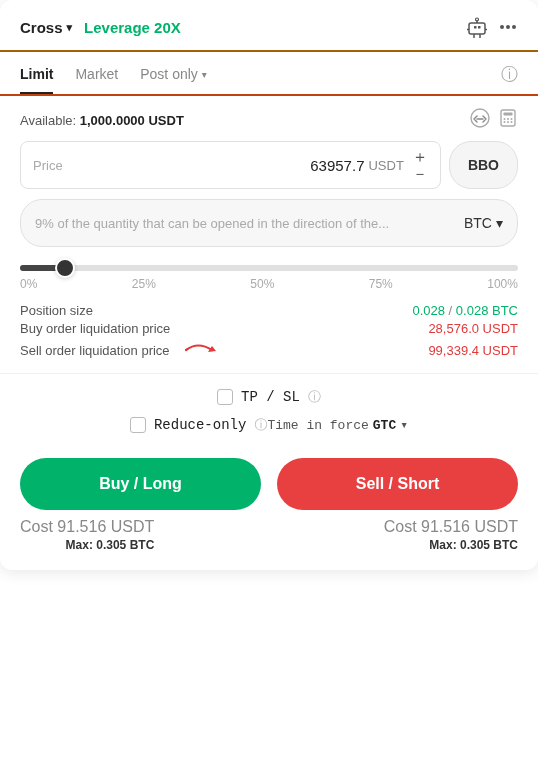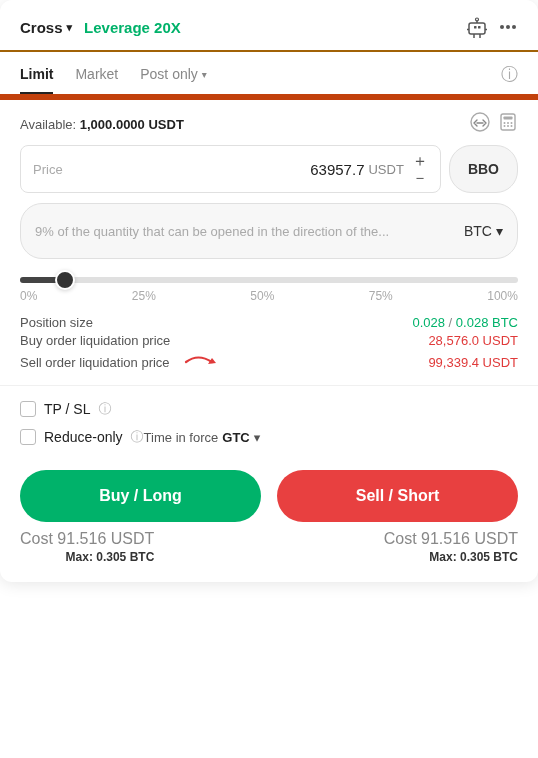--- a/index.html
+++ b/index.html
@@ -69,21 +69,21 @@
       font-size: 20px;
       display: flex;
       align-items: center;
     }
     
     .tabs {
       display: flex;
       align-items: center;
       gap: 0;
       padding: 10px 20px 0 20px;
-      border-bottom: 6px solid #c2410c;
+      border-bottom: 2px solid #c2410c;
     }
     .tab {
       font-size: 14px;
       color: #888;
       padding: 4px 0 10px 0;
       margin-right: 22px;
       cursor: pointer;
       border-bottom: 2px solid transparent;
       background: none;
       border-top: none;
@@ -202,21 +202,21 @@
     .qty-row {
       padding: 0 20px;
       margin-bottom: 10px;
     }
     .qty-input-wrap {
       border: 1px solid #e0e0e0;
       border-radius: 22px;
       display: flex;
       align-items: center;
       padding: 0 14px;
-      height: 56px;
+      height: 48px;
       background: #f7f7f7;
     }
     .qty-placeholder {
       flex: 1;
       font-size: 13px;
       color: #aaa;
     }
     .qty-currency {
       display: flex;
       align-items: center;
@@ -289,22 +289,23 @@
     .info-value.red { color: #e03a3a; }
     
     .options-section {
       padding: 14px 20px 0 20px;
       border-top: 1px solid #f0f0f0;
       margin-top: 12px;
     }
     .option-row {
       display: flex;
       align-items: center;
-      justify-content: flex-start;
+      justify-content: center;
       margin-bottom: 10px;
+      font-family: Liberation Mono, monospace;
     }
     .option-left {
       display: flex;
       align-items: center;
       gap: 8px;
     }
     .checkbox {
       width: 16px;
       height: 16px;
       border: 1.5px solid #bbb;

